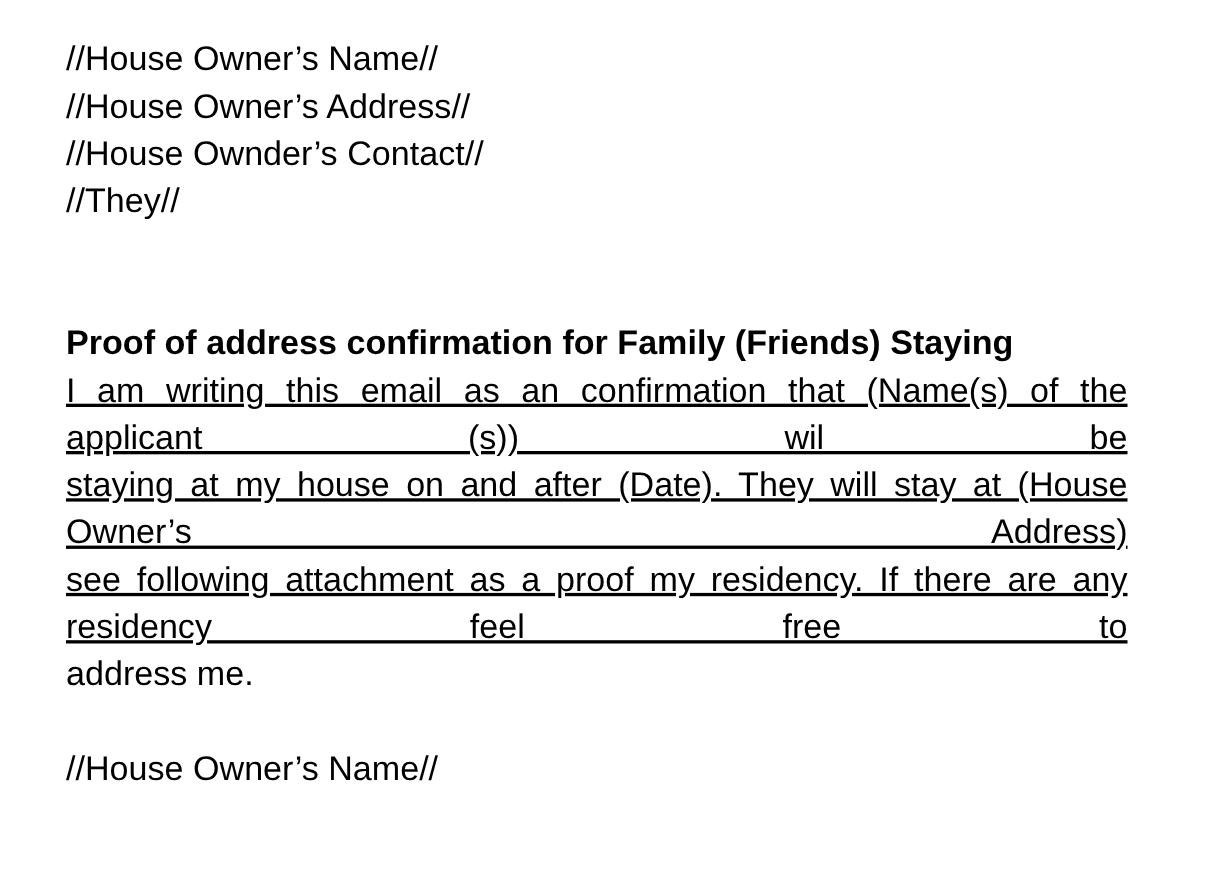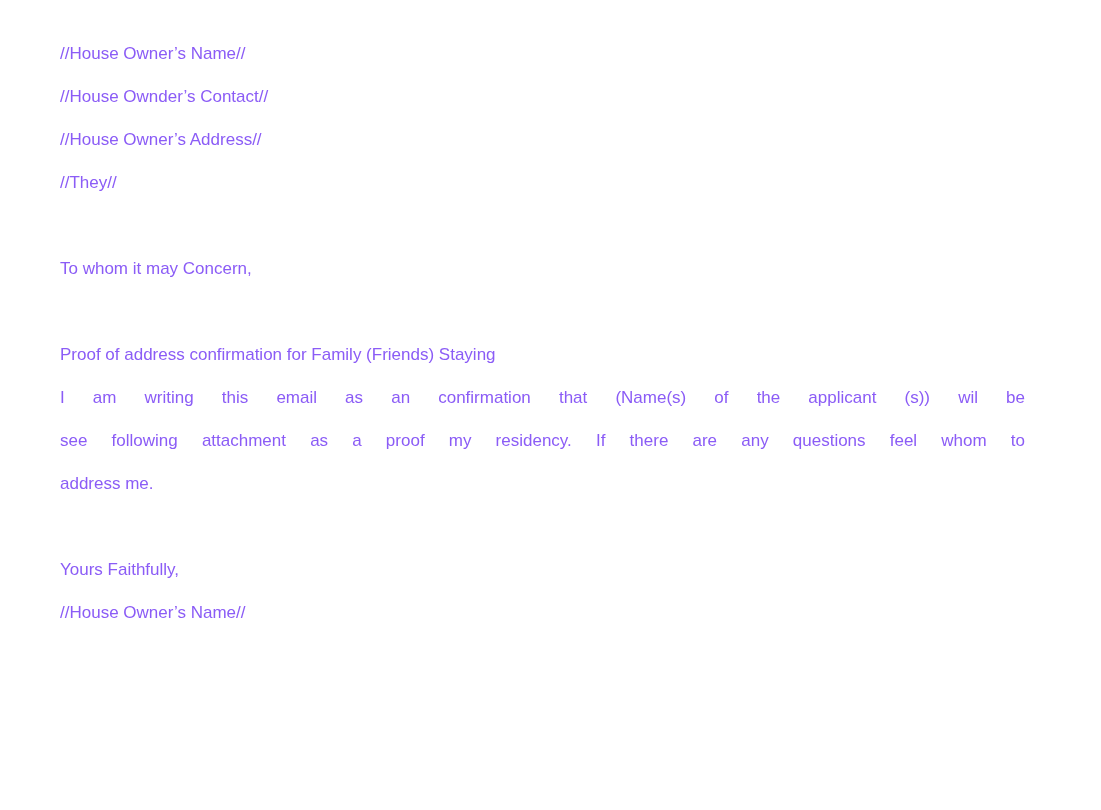--- a/index.html
+++ b/index.html
@@ -15,64 +15,64 @@
   .page {
     box-sizing: border-box;
     width: 1101px;
     height: 810px;
     padding: 32px 0 0 60px;
     background: #ffffff;
   }
   .textblock {
     width: 965px;
     font-family: "Liberation Sans", sans-serif;
-    font-size: 17px;
+    font-size: 31px;
     line-height: 43px;
-    color: #8b5cf6;
+    color: #000000;
     -webkit-font-smoothing: antialiased;
   }
   .line {
     min-height: 43px;
   }
   .spacer {
     height: 43px;
   }
   .subject {
-    font-weight: 400;
+    font-weight: 700;
   }
   .jline {
     text-align: justify;
     text-align-last: justify;
+    text-decoration: underline;
   }
   .plain {
     text-align: left;
   }
 </style>
 </head>
 <body>
 
 <div class="page">
   <div class="textblock">
 
     <div class="line plain">//House Owner’s Name//</div>
+    <div class="line plain">//House Owner’s Address//</div>
     <div class="line plain">//House Ownder’s Contact//</div>
-    <div class="line plain">//House Owner’s Address//</div>
     <div class="line plain">//They//</div>
 
     <div class="spacer"></div>
 
-    <div class="line plain">To whom it may Concern,</div>
 
     <div class="spacer"></div>
 
     <div class="line plain subject">Proof of address confirmation for Family (Friends) Staying</div>
 
     <div class="line jline">I am writing this email as an confirmation that (Name(s) of the applicant (s)) wil be</div>
-    <div class="line jline">see following attachment as a proof my residency. If there are any questions feel whom to</div>
+    <div class="line jline">staying at my house on and after (Date). They will stay at (House Owner’s Address)</div>
+    <div class="line jline">see following attachment as a proof my residency. If there are any residency feel free to</div>
     <div class="line plain">address me.</div>
 
     <div class="spacer"></div>
 
-    <div class="line plain">Yours Faithfully,</div>
     <div class="line plain">//House Owner’s Name//</div>
 
   </div>
 </div>
 
 </body></html>

